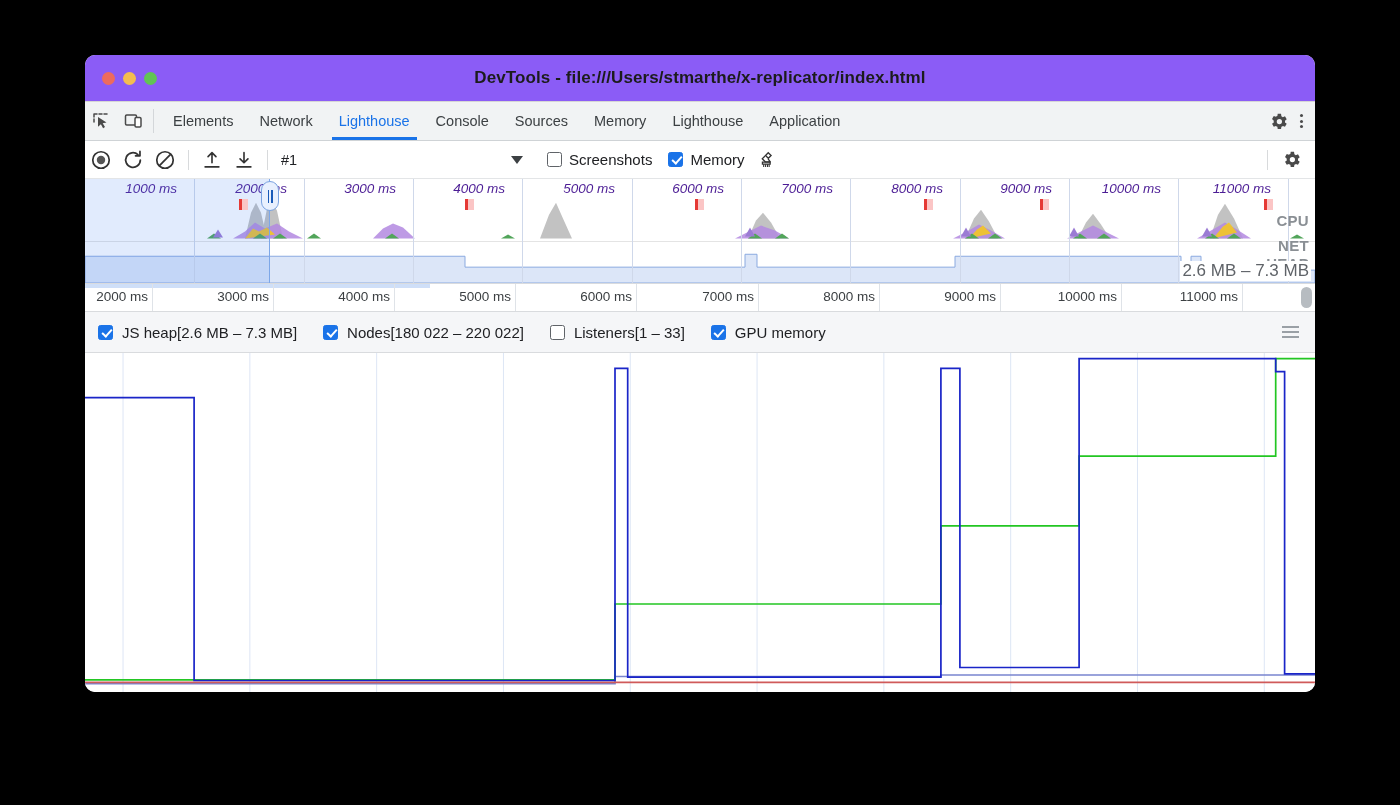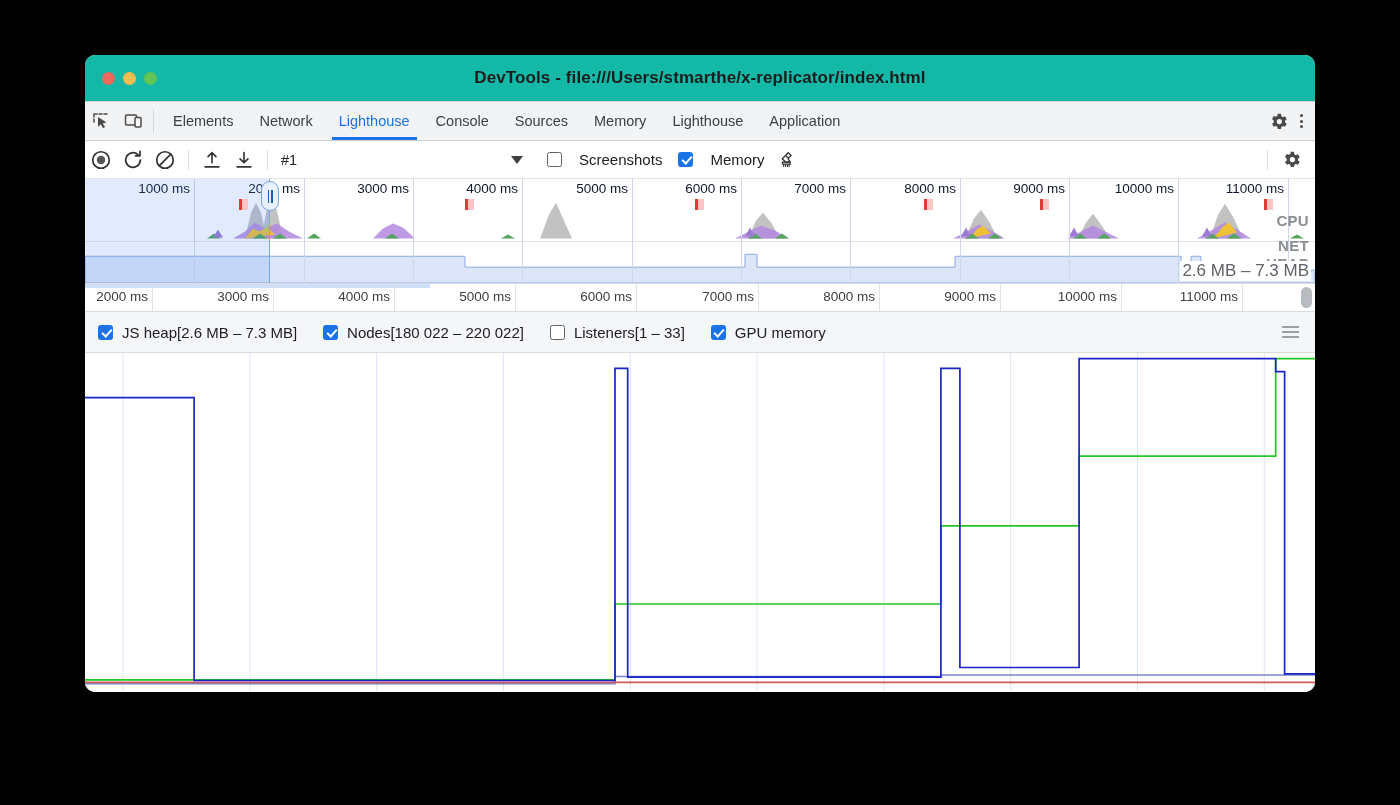--- a/index.html
+++ b/index.html
@@ -19,21 +19,21 @@
     overflow: hidden;
     box-shadow: 0 10px 34px rgba(0,0,0,.55);
     display: flex;
     flex-direction: column;
   }
 
   
   #titlebar {
     height: 47px;
     flex: 0 0 47px;
-    background: #14b8a6;
+    background: #8b5cf6;
     border-bottom: 1px solid #d6d6d6;
     display: flex;
     align-items: center;
     position: relative;
   }
   .lights { display: flex; gap: 8px; margin-left: 17px; }
   .light { width: 13px; height: 13px; border-radius: 50%; }
   .light.red    { background: #ed6b5e; }
   .light.yellow { background: #f4bd50; }
   .light.green  { background: #61c454; }
@@ -90,21 +90,21 @@
     display: flex; align-items: center; flex: 0 0 250px;
     margin-left: 6px; height: 26px; position: relative;
   }
   #profile-label { font-size: 14.5px; color: #202124; }
   #profile-caret {
     position: absolute; right: 8px; top: 50%; transform: translateY(-50%);
     width: 0; height: 0;
     border-left: 6px solid transparent; border-right: 6px solid transparent;
     border-top: 8px solid #3c4043;
   }
-  .cb-group { display: flex; align-items: center; gap: 17px; margin-left: 16px; }
+  .cb-group { display: flex; align-items: center; gap: 7px; margin-left: 16px; }
   .cbox {
     width: 15px; height: 15px; border: 1.6px solid #5f6368; border-radius: 2.5px;
     background: #fff; position: relative; flex: 0 0 15px;
   }
   .cbox.checked { background: #1a73e8; border-color: #1a73e8; }
   .cbox.checked::after {
     content: ""; position: absolute; left: 4.5px; top: 1px;
     width: 4px; height: 8px; border: solid #fff; border-width: 0 2px 2px 0;
     transform: rotate(42deg);
   }
@@ -118,22 +118,22 @@
   }
   #ov-ruler {
     position: absolute; left: 0; right: 0; top: 0; height: 24px;
     pointer-events: none;
   }
   .ov-tick {
     position: absolute; top: 0; height: 105px; width: 1px;
     background: #cfd8ea;
   }
   .ov-tick span {
-    position: absolute; right: 5px; top: 2px;
-    font-size: 13.5px; color: #0f172a; white-space: nowrap;
+    position: absolute; right: 18px; top: 2px;
+    font-size: 13.5px; color: #4c1d95; white-space: nowrap; font-style: italic;
   }
   #ov-selection {
     position: absolute; top: 0; bottom: 0; left: 0; width: 185px;
     background: rgba(66,133,244,.16);
     border-right: 1px solid #7da7e8;
   }
   #ov-handle {
     position: absolute; top: 2px; left: 176px;
     width: 18px; height: 30px; border-radius: 9px;
     background: #e8f0fe; border: 1px solid #7ba3e0;

